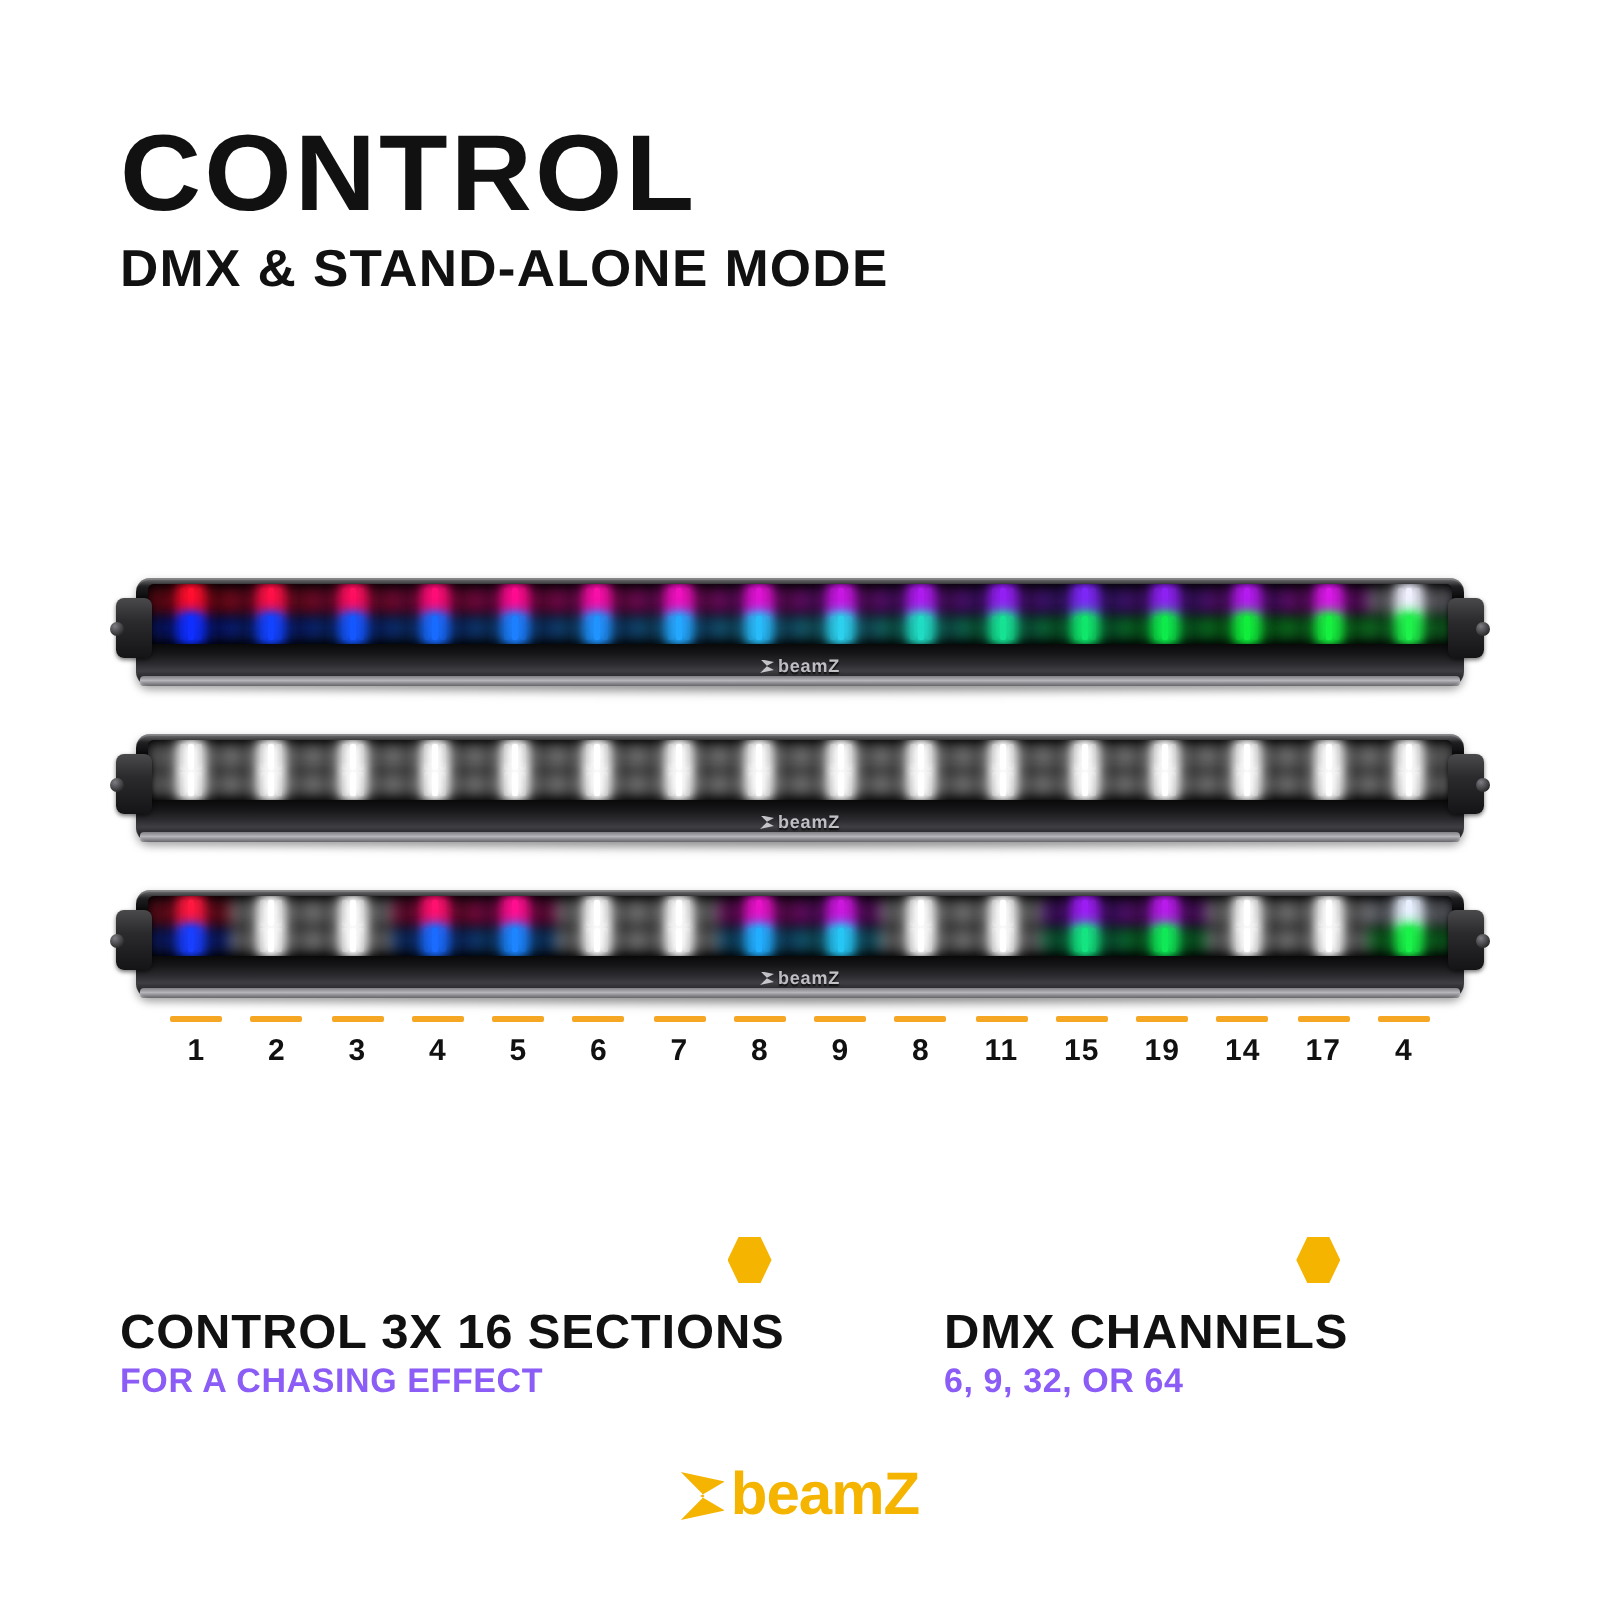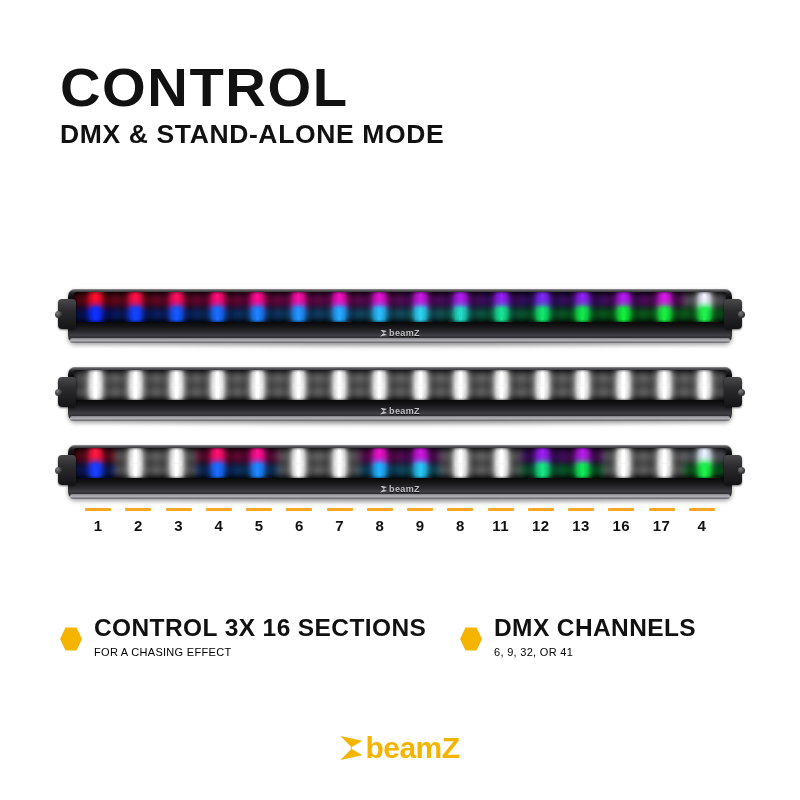--- a/index.html
+++ b/index.html
@@ -122,35 +122,35 @@
   
   .scale{ position:absolute; left:78px; top:508px; width:644px; display:flex; }
   .scale-cell{ flex:1 1 0; display:flex; flex-direction:column; align-items:center; }
   .tick{ width:26px; height:3px; border-radius:1px; background:#F5A623; }
   .tick-num{
     margin-top:6px; font-size:15px; font-weight:bold;
     color:#111111; letter-spacing:.5px;
   }
 
   
-  .feature{ position:absolute; display:flex; align-items:center; gap:12px; }
+  .feature{ position:absolute; display:flex; align-items:flex-end; gap:12px;flex-direction:column; }
   .hex{
     width:22px; height:24px; flex:none; margin-top:3px;
     background:#F5B400;
     clip-path:polygon(25% 2%,75% 2%,100% 50%,75% 98%,25% 98%,0 50%);
   }
   .feature .ft-head{
     font-size:24px; line-height:26px; font-weight:bold;
     color:#111111; letter-spacing:.4px;
     transform:scaleX(1.02); transform-origin:left center;
   }
   .feature .ft-sub{
     margin-top:3px;
-    font-size:11px; line-height:16px; font-weight:normal;
-    color:#000000; letter-spacing:.3px;
+    font-size:17px; line-height:16px; font-weight:bold;
+    color:#8b5cf6; letter-spacing:.3px;
   }
 
   
   .footer-logo{
     position:absolute; left:0; right:0; top:733px;
     display:flex; align-items:center; justify-content:center; gap:3px;
   }
   .fl-mark{
     width:22px; height:24px;
     background:#F5B400;
@@ -923,53 +923,53 @@
       <div class="scale-cell">
         <div class="tick"></div>
         <div class="tick-num">8</div>
       </div>
       <div class="scale-cell">
         <div class="tick"></div>
         <div class="tick-num">11</div>
       </div>
       <div class="scale-cell">
         <div class="tick"></div>
-        <div class="tick-num">12</div>
-      </div>
-      <div class="scale-cell">
-        <div class="tick"></div>
-        <div class="tick-num">13</div>
-      </div>
-      <div class="scale-cell">
-        <div class="tick"></div>
-        <div class="tick-num">16</div>
+        <div class="tick-num">15</div>
+      </div>
+      <div class="scale-cell">
+        <div class="tick"></div>
+        <div class="tick-num">19</div>
+      </div>
+      <div class="scale-cell">
+        <div class="tick"></div>
+        <div class="tick-num">14</div>
       </div>
       <div class="scale-cell">
         <div class="tick"></div>
         <div class="tick-num">17</div>
       </div>
       <div class="scale-cell">
         <div class="tick"></div>
         <div class="tick-num">4</div>
       </div>
     </div>
 
   <div class="feature" style="left:60px; top:615px;">
     <div class="hex"></div>
     <div>
       <div class="ft-head">CONTROL 3X 16 SECTIONS</div>
       <div class="ft-sub">FOR A CHASING EFFECT</div>
     </div>
   </div>
 
-  <div class="feature" style="left:460px; top:615px;">
+  <div class="feature" style="left:472px; top:615px;">
     <div class="hex"></div>
     <div>
       <div class="ft-head">DMX CHANNELS</div>
-      <div class="ft-sub">6, 9, 32, OR 41</div>
+      <div class="ft-sub">6, 9, 32, OR 64</div>
     </div>
   </div>
 
   <div class="footer-logo">
     <div class="fl-mark"></div>
     <div class="fl-text">beamZ</div>
   </div>
 
 </div>
 

